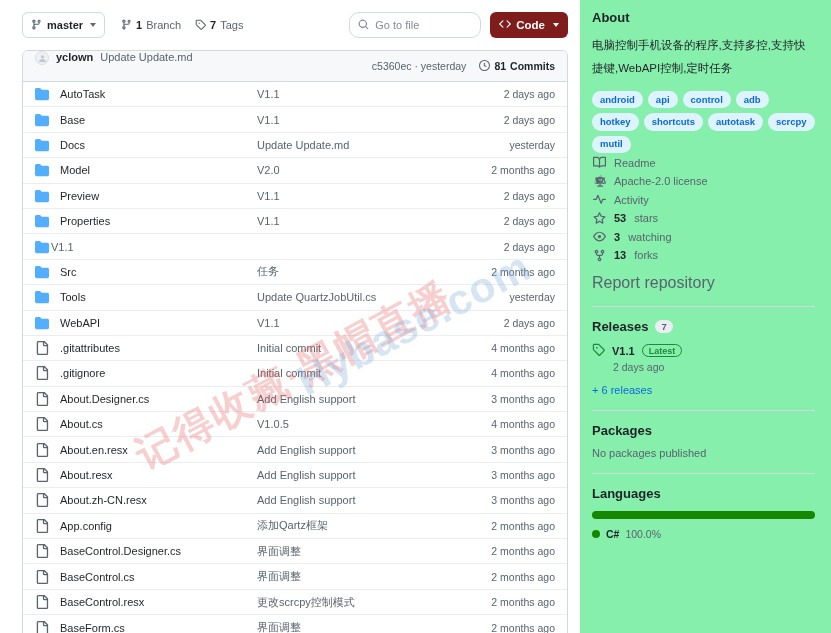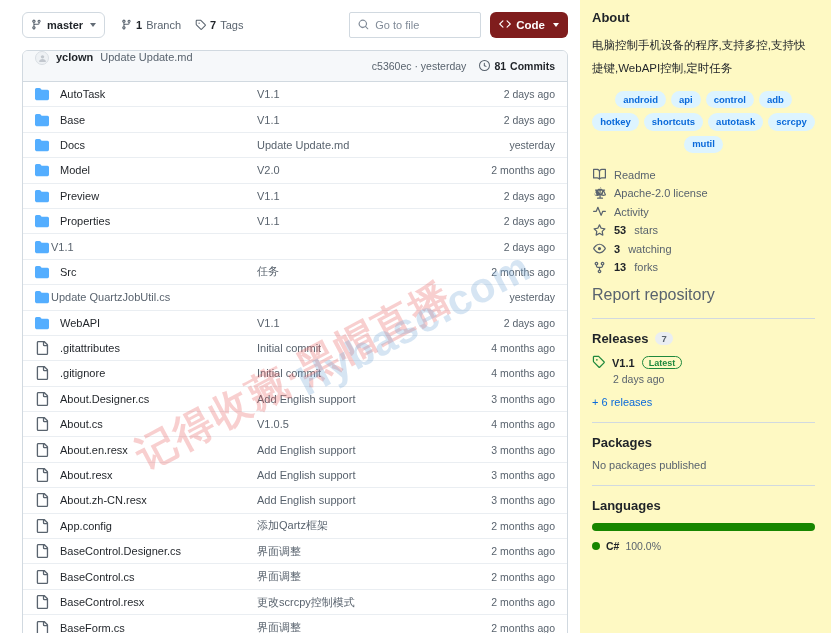--- a/index.html
+++ b/index.html
@@ -95,21 +95,21 @@
   .toolbar-right {
     margin-left: auto;
     display: flex;
     align-items: center;
     gap: 9px;
   }
   .search-box {
     width: 132px;
     height: 26px;
     border: 1px solid #d1d9e0;
-    border-radius: 2px;
+    border-radius: 10px;
     background: #fff;
     display: flex;
     align-items: center;
     gap: 6px;
     padding: 0 8px;
     font-size: 11px;
     color: #59636e;
     cursor: text;
   }
   .search-box input {
@@ -215,21 +215,21 @@
     white-space: nowrap;
     font-size: 10.5px;
   }
 
   
   .sidebar {
     width: 251px;
     padding: 10px 16px 0 12px;
     position: relative;
     z-index: 6;
-    background: #fef9c3;
+    background: #86efac;
   }
   .sb-h {
     font-size: 13px;
     font-weight: bold;
     color: #1f2328;
     margin: 0 0 9px 0;
     display: flex;
     align-items: center;
     gap: 7px;
   }
@@ -244,22 +244,21 @@
   .about-desc {
     font-size: 11.5px;
     line-height: 23px;
     color: #1f2328;
     margin-bottom: 11px;
   }
   .topics {
     display: flex;
     flex-wrap: wrap;
     gap: 5px 5px;
-    margin-bottom: 13px;
-    justify-content: center;
+    margin-bottom: 1px;
   }
   .topic {
     background: #ddf4ff;
     color: #0969da;
     border-radius: 20px;
     font-size: 9.5px;
     font-weight: bold;
     padding: 2.5px 8px;
     cursor: pointer;
     line-height: 1.3;
@@ -497,20 +496,21 @@
             <span class="name">Src</span>
             <span class="msg">任务</span>
             <span class="age">2 months ago</span>
           </div>
           <div class="row">
             <span class="icon">
               <svg width="14" height="14" viewBox="0 0 16 16" fill="#54aeff">
                 <path d="M1.75 1A1.75 1.75 0 0 0 0 2.75v10.5C0 14.216.784 15 1.75 15h12.5A1.75 1.75 0 0 0 16 13.25v-8.5A1.75 1.75 0 0 0 14.25 3H7.5a.25.25 0 0 1-.2-.1l-.9-1.2C6.07 1.26 5.55 1 5 1H1.75Z"></path>
               </svg>
             </span>
+            <span class="name">Tools</span>
             <span class="msg">Update QuartzJobUtil.cs</span>
             <span class="age">yesterday</span>
           </div>
           <div class="row">
             <span class="icon">
               <svg width="14" height="14" viewBox="0 0 16 16" fill="#54aeff">
                 <path d="M1.75 1A1.75 1.75 0 0 0 0 2.75v10.5C0 14.216.784 15 1.75 15h12.5A1.75 1.75 0 0 0 16 13.25v-8.5A1.75 1.75 0 0 0 14.25 3H7.5a.25.25 0 0 1-.2-.1l-.9-1.2C6.07 1.26 5.55 1 5 1H1.75Z"></path>
               </svg>
             </span>
             <span class="name">WebAPI</span>

